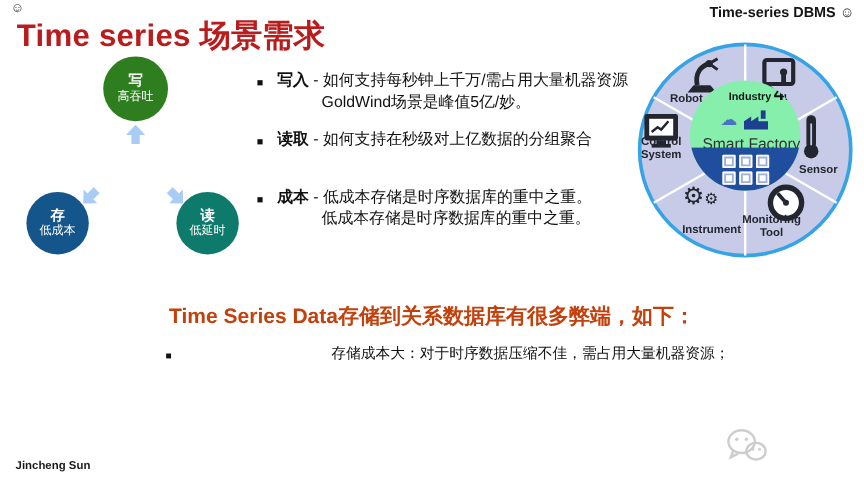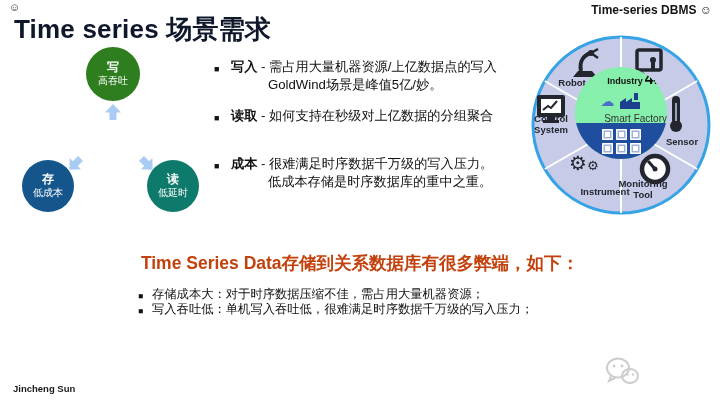--- a/index.html
+++ b/index.html
@@ -1,21 +1,21 @@
 <!DOCTYPE html>
 <html><head>
 <meta charset="utf-8">
 <style>
   html,body{margin:0;padding:0;background:#fff;}
   #slide{position:relative;width:720px;height:405px;background:#ffffff;overflow:hidden;
          font-family:"Liberation Sans","DejaVu Sans",sans-serif;color:#1a1a1a;}
 
   
   .title-smiley{position:absolute;left:9px;top:1px;font-size:11px;color:#2b2b2b;}
-  .page-title{position:absolute;left:14px;top:12px;font-size:26px;font-weight:bold;color:#0f172a;letter-spacing:0.2px;}
+  .page-title{position:absolute;left:14px;top:12px;font-size:26px;font-weight:bold;color:#b91c1c;letter-spacing:0.2px;}
   .corner{position:absolute;top:3px;right:8px;font-size:12px;font-weight:bold;color:#141414;}
 
   
   .circ{position:absolute;border-radius:50%;color:#fff;display:flex;flex-direction:column;
         align-items:center;justify-content:center;text-align:center;line-height:1.25;}
   .circ .l1{font-size:12px;font-weight:bold;}
   .circ .l2{font-size:10px;text-align:center;}
   .c-write{left:86px;top:47px;width:54px;height:54px;background:#2e7d1e;}
   .c-center{left:86px;top:122px;width:53px;height:53px;background:#9a8a10;font-size:15px;font-weight:bold;}
   .c-store{left:22px;top:160px;width:52px;height:52px;background:#14568c;}
@@ -32,42 +32,42 @@
 
   
   .wheel{position:absolute;left:527px;top:31px;width:188px;height:188px;}
   .wheel svg.bg{position:absolute;left:0;top:0;}
   .sector-label{position:absolute;font-size:9.5px;font-weight:bold;color:#23262e;
                 text-align:center;line-height:1.15;}
   .lbl-robot{left:20px;top:47px;width:50px;}
   .lbl-hmi{left:103px;top:47px;width:34px;}
   .lbl-sensor{left:132px;top:106px;width:46px;}
   .lbl-monitoring{left:88px;top:148px;width:56px;}
-  .lbl-instrument{left:34px;top:156px;width:64px;margin-left:12px;}
+  .lbl-instrument{left:34px;top:156px;width:64px;}
   .lbl-control{left:2px;top:83px;width:44px;}
   .wicon{position:absolute;}
   .hub{position:absolute;left:48px;top:36px;width:92px;height:92px;border-radius:50%;
        background:#86efac;overflow:hidden;text-align:right;}
   .hub-title{margin-top:4px;line-height:16px;}
   .hub-title .w{font-size:9px;font-weight:bold;color:#111;}
   .hub-title .n{font-size:16px;font-weight:bold;color:#111;margin-left:2px;}
   .hub-icons{height:24px;display:flex;align-items:center;justify-content:center;gap:3px;}
   .hub-cloud{font-size:14px;color:#4a72c4;font-family:"DejaVu Sans",sans-serif;line-height:1;}
-  .hub-caption{font-size:10px;color:#333;}
+  .hub-caption{font-size:13px;color:#333;}
   .hub-navy{position:absolute;left:0;bottom:0;width:100%;height:36px;background:#1f4e9e;
             display:flex;align-items:center;justify-content:center;}
   .app-grid{width:46px;display:flex;flex-wrap:wrap;gap:3px;justify-content:center;}
   .app-sq{width:11px;height:11px;background:#fff;border-radius:1px;box-shadow:inset 0 0 0 1.5px #fff, inset 0 0 0 3px #9fb0d8;}
   .gear-txt{font-family:"DejaVu Sans",sans-serif;color:#23262e;line-height:1;}
 
   
   .drawback-heading{position:absolute;left:0;top:251px;width:720px;text-align:center;
                     font-size:17.5px;font-weight:bold;color:#c2410c;}
   .drawback-list{position:absolute;left:138px;top:287px;width:470px;}
-  .drawback-item{position:relative;padding-left:14px;font-size:12.3px;line-height:15.4px;color:#111;}
+  .drawback-item{position:relative;padding-left:14px;font-size:12.3px;line-height:15.4px;color:#111;text-align:right;}
   .drawback-item::before{content:"■";position:absolute;left:0;top:2px;font-size:8.5px;color:#111;}
 
   
   .author{position:absolute;left:13px;top:383px;font-size:9.5px;font-weight:bold;color:#1a1a1a;}
   .watermark{position:absolute;left:604px;top:356px;display:flex;align-items:center;gap:7px;color:#cdcdcd;}
   .watermark .name{font-size:19px;font-weight:bold;letter-spacing:1px;color:#cdcdcd;}
 </style>
 </head>
 <body>
 
@@ -97,30 +97,30 @@
   </svg>
   <svg class="tsdb-arrow" style="left:66px;top:156px;transform:rotate(225deg);" width="18" height="16">
     <path d="M9,0 L17,8.5 H12.5 V16 H5.5 V8.5 H1 Z" fill="#a9ccf5"></path>
   </svg>
   <svg class="tsdb-arrow" style="left:138px;top:156px;transform:rotate(135deg);" width="18" height="16">
     <path d="M9,0 L17,8.5 H12.5 V16 H5.5 V8.5 H1 Z" fill="#a9ccf5"></path>
   </svg>
 
   <div class="need need1">
     <b>写入</b>
-    <span>- 需占用大量机器资源/上亿数据点的写入</span>
+    <span>- 如何支持每秒钟上千万/需占用大量机器资源</span>
     <div class="l2">GoldWind场景是峰值5亿/妙。</div>
   </div>
   <div class="need need2">
     <b>读取</b>
     <span>- 如何支持在秒级对上亿数据的分组聚合</span>
   </div>
   <div class="need need3">
     <b>成本</b>
-    <span>- 很难满足时序数据千万级的写入压力。</span>
+    <span>- 低成本存储是时序数据库的重中之重。</span>
     <div class="l2">低成本存储是时序数据库的重中之重。</div>
   </div>
 
   <div class="wheel">
     <svg class="bg" width="188" height="188">
       <circle cx="94" cy="94" r="88" fill="#c7cbe7" stroke="#35a3e6" stroke-width="3"></circle>
       <g stroke="#ffffff" stroke-width="2">
         <line x1="94" y1="94" x2="94" y2="6"></line>
         <line x1="94" y1="94" x2="170.2" y2="50"></line>
         <line x1="94" y1="94" x2="170.2" y2="138"></line>
@@ -191,21 +191,20 @@
           <div class="app-sq"></div>
           <div class="app-sq"></div>
         </div>
       </div>
     </div>
   </div>
 
   <div class="drawback-heading">Time Series Data存储到关系数据库有很多弊端，如下：</div>
   <div class="drawback-list">
     <div class="drawback-item">存储成本大：对于时序数据压缩不佳，需占用大量机器资源；</div>
-    <div class="drawback-item">写入吞吐低：单机写入吞吐低，很难满足时序数据千万级的写入压力；</div>
   </div>
 
   <div class="author">Jincheng Sun</div>
   <div class="watermark">
     <svg width="36" height="30">
       <ellipse cx="14" cy="12" rx="11" ry="9.5" fill="none" stroke="#cdcdcd" stroke-width="2"></ellipse>
       <path d="M7,20 l-2,5 6,-3" fill="none" stroke="#cdcdcd" stroke-width="2"></path>
       <circle cx="10" cy="10" r="1.4" fill="#cdcdcd"></circle>
       <circle cx="18" cy="10" r="1.4" fill="#cdcdcd"></circle>
       <ellipse cx="26" cy="20" rx="8" ry="7" fill="none" stroke="#cdcdcd" stroke-width="2"></ellipse>

